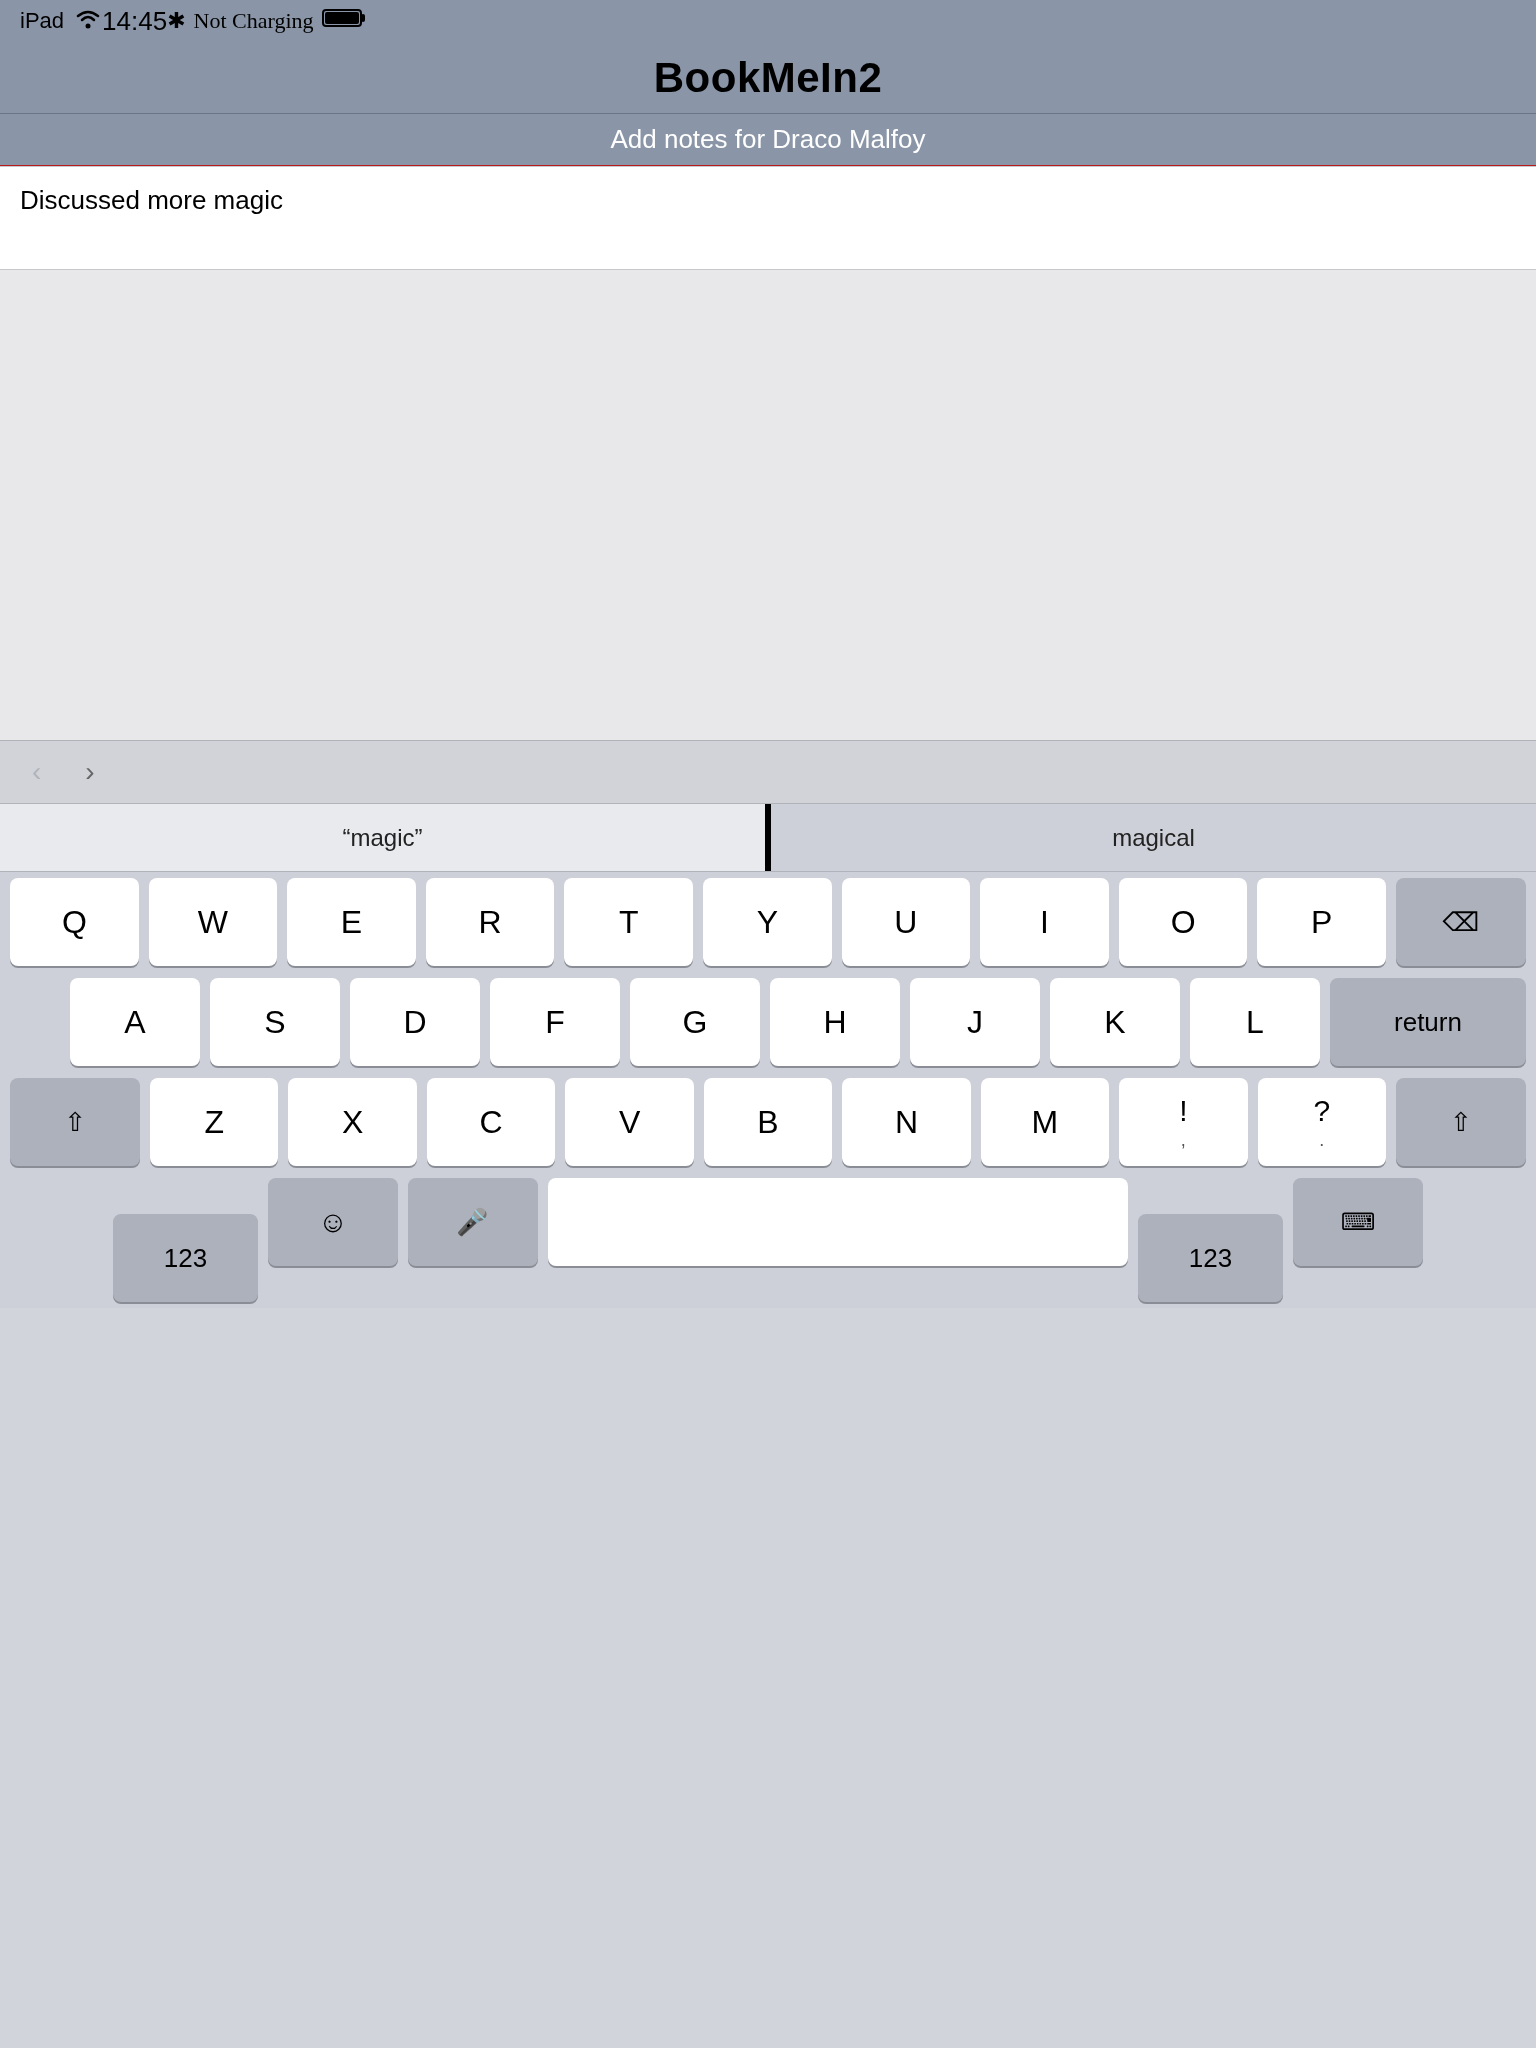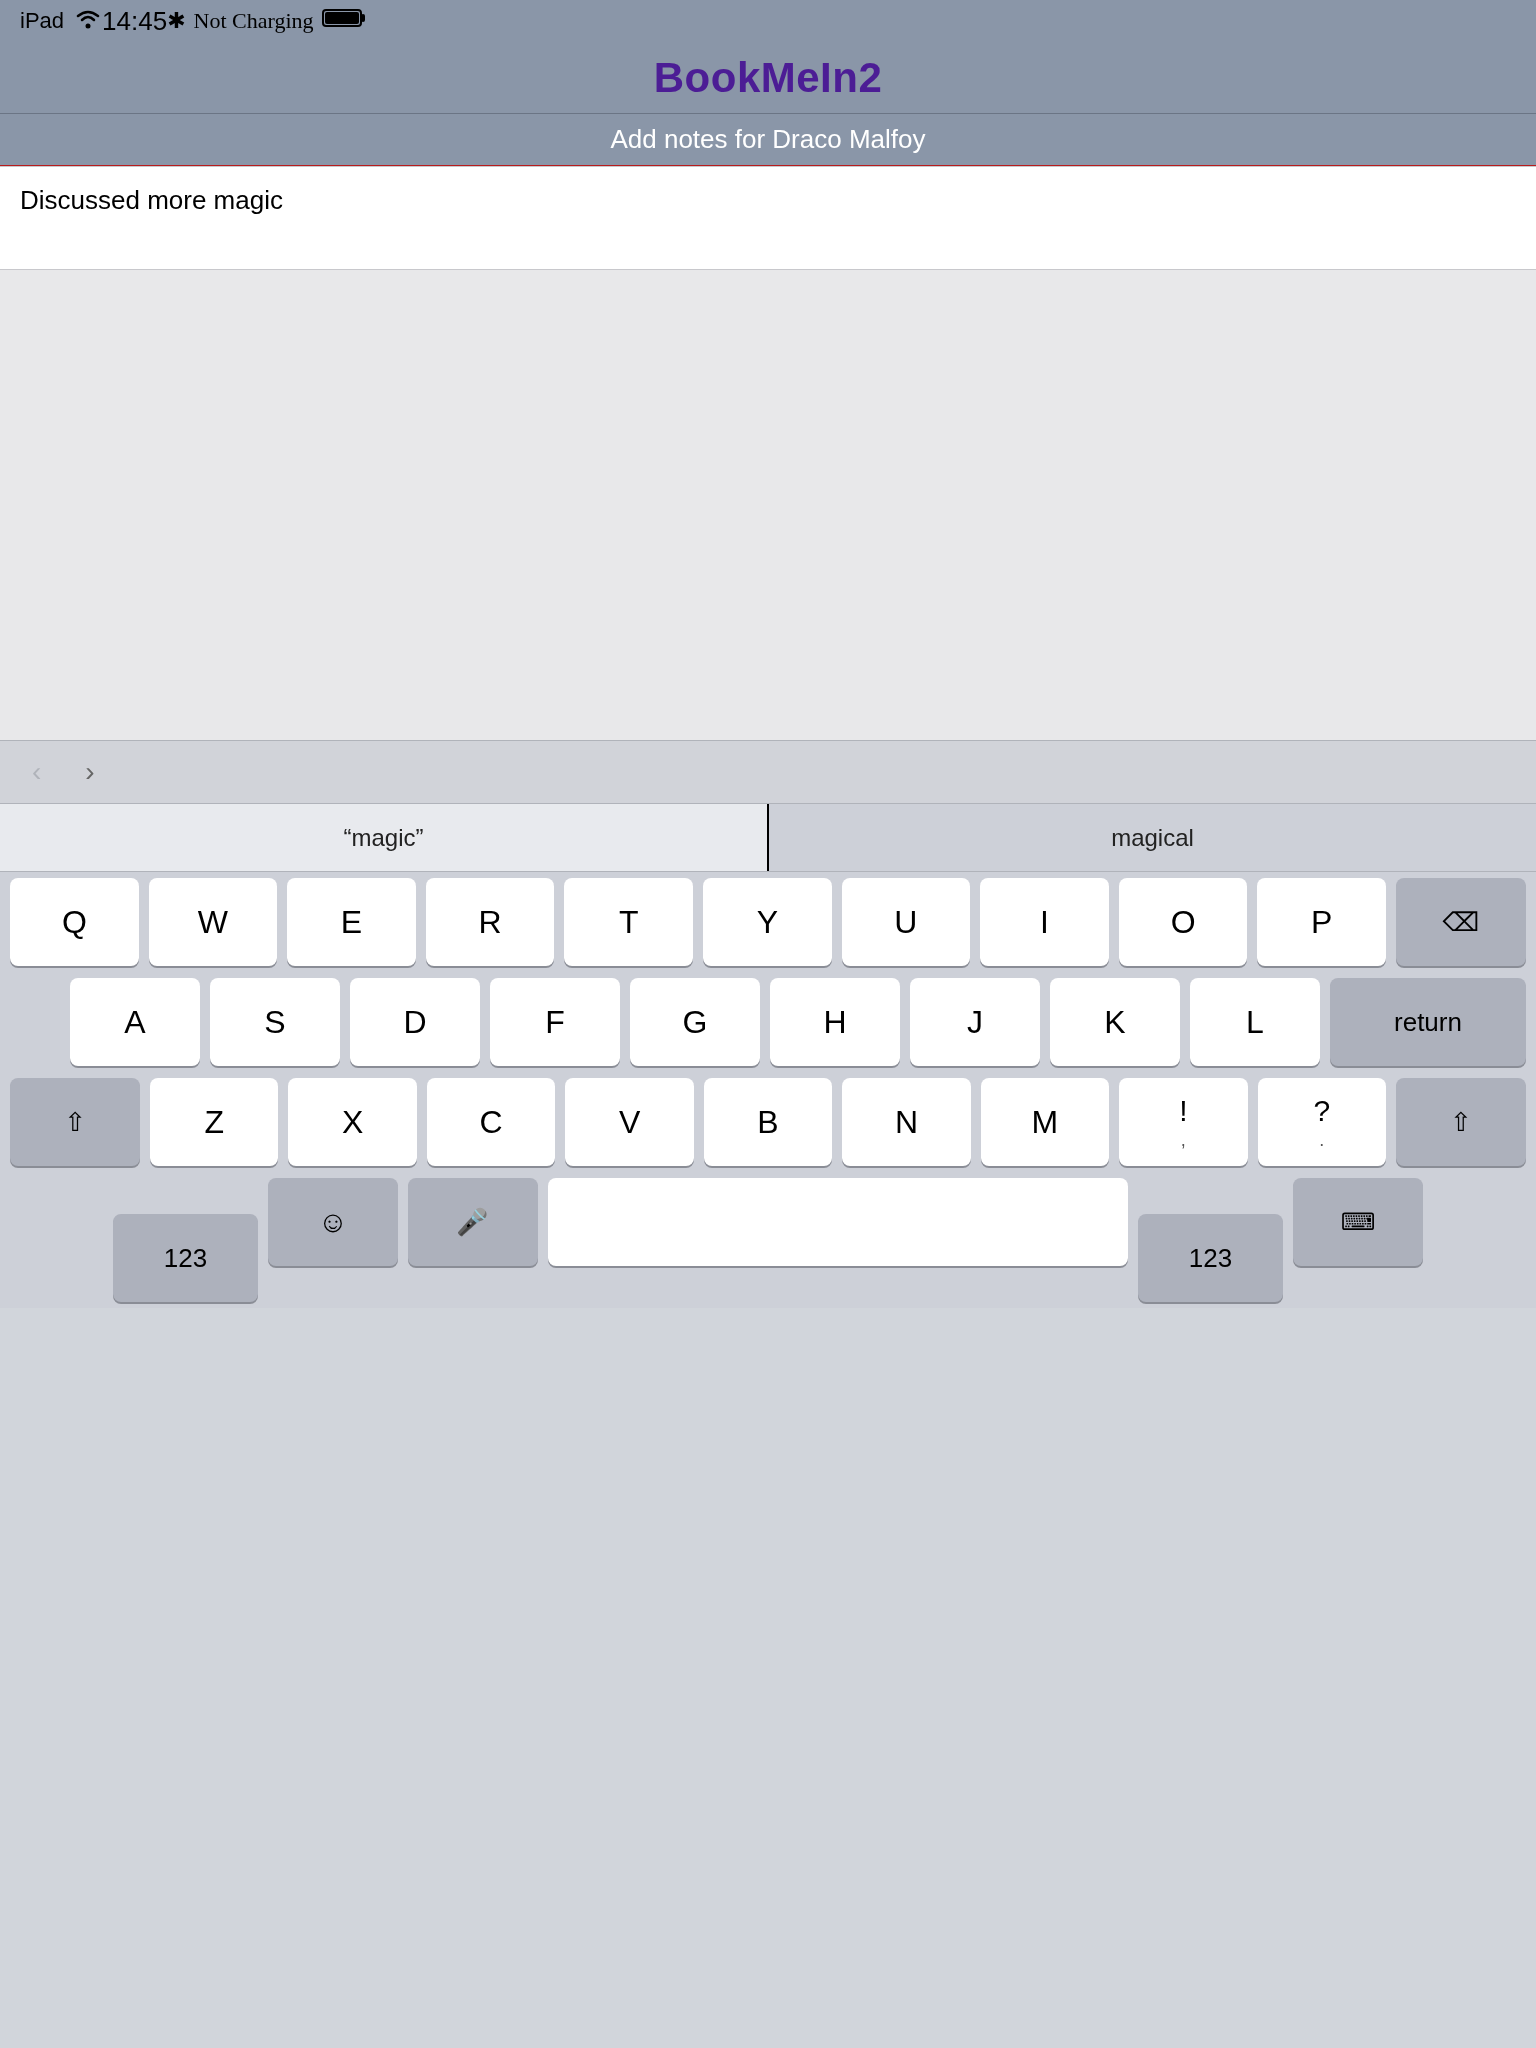--- a/index.html
+++ b/index.html
@@ -39,21 +39,21 @@
       background: #8a96a8;
       height: 72px;
       display: flex;
       align-items: center;
       justify-content: center;
       border-bottom: 1px solid #6b7585;
     }
     #nav-bar h1 {
       font-size: 42px;
       font-weight: 700;
-      color: #4c1d95;
+      color: #000000;
       letter-spacing: 0.5px;
     }
 
     
     #subtitle-bar {
       background: #8a96a8;
       height: 52px;
       display: flex;
       align-items: center;
       justify-content: center;
@@ -147,21 +147,21 @@
       display: flex;
       align-items: stretch;
     }
     .autocomplete-item {
       flex: 1;
       display: flex;
       align-items: center;
       justify-content: center;
       font-size: 24px;
       color: #222;
-      border-right: 2px solid #000000;
+      border-right: 6px solid #000000;
       cursor: pointer;
       background: #cdd0d8;
     }
     .autocomplete-item:last-child {
       border-right: none;
     }
     .autocomplete-item.quoted {
       background: #e8eaee;
     }
 

